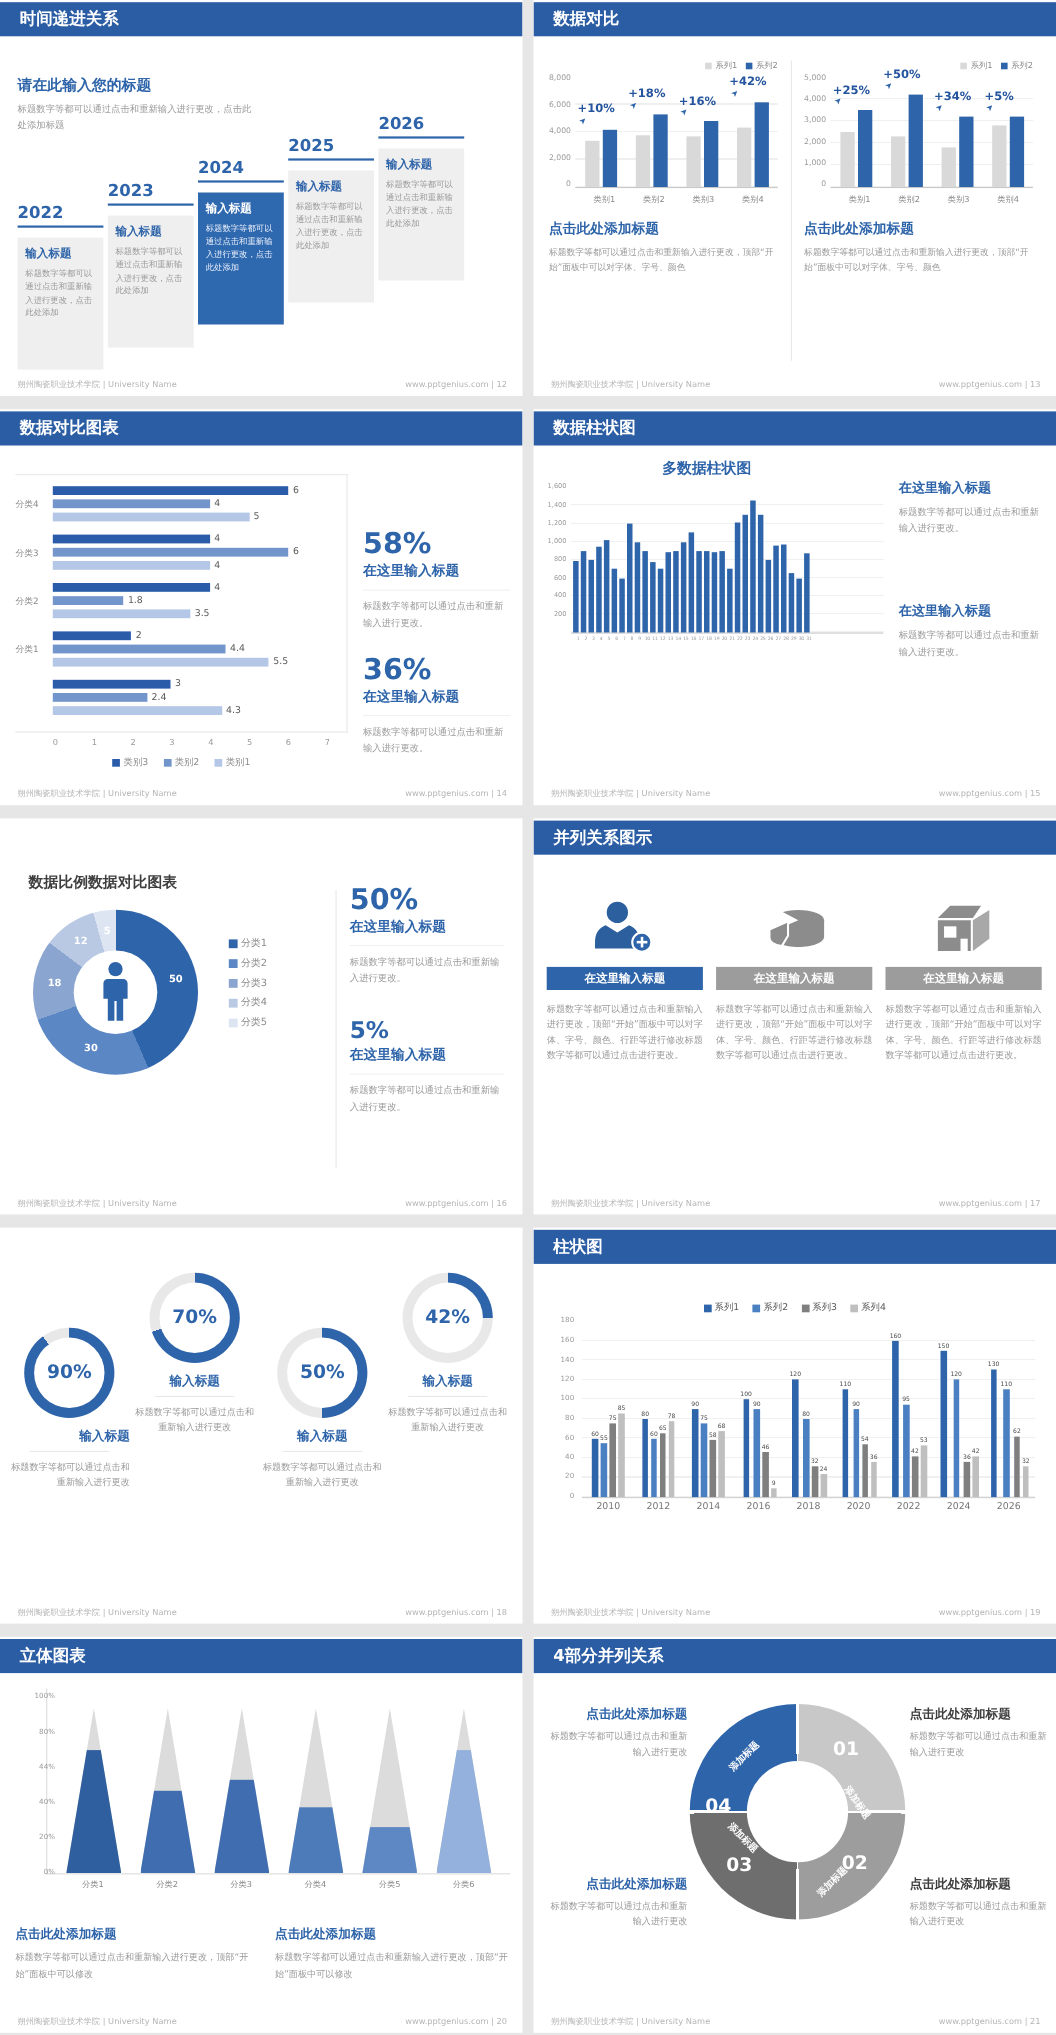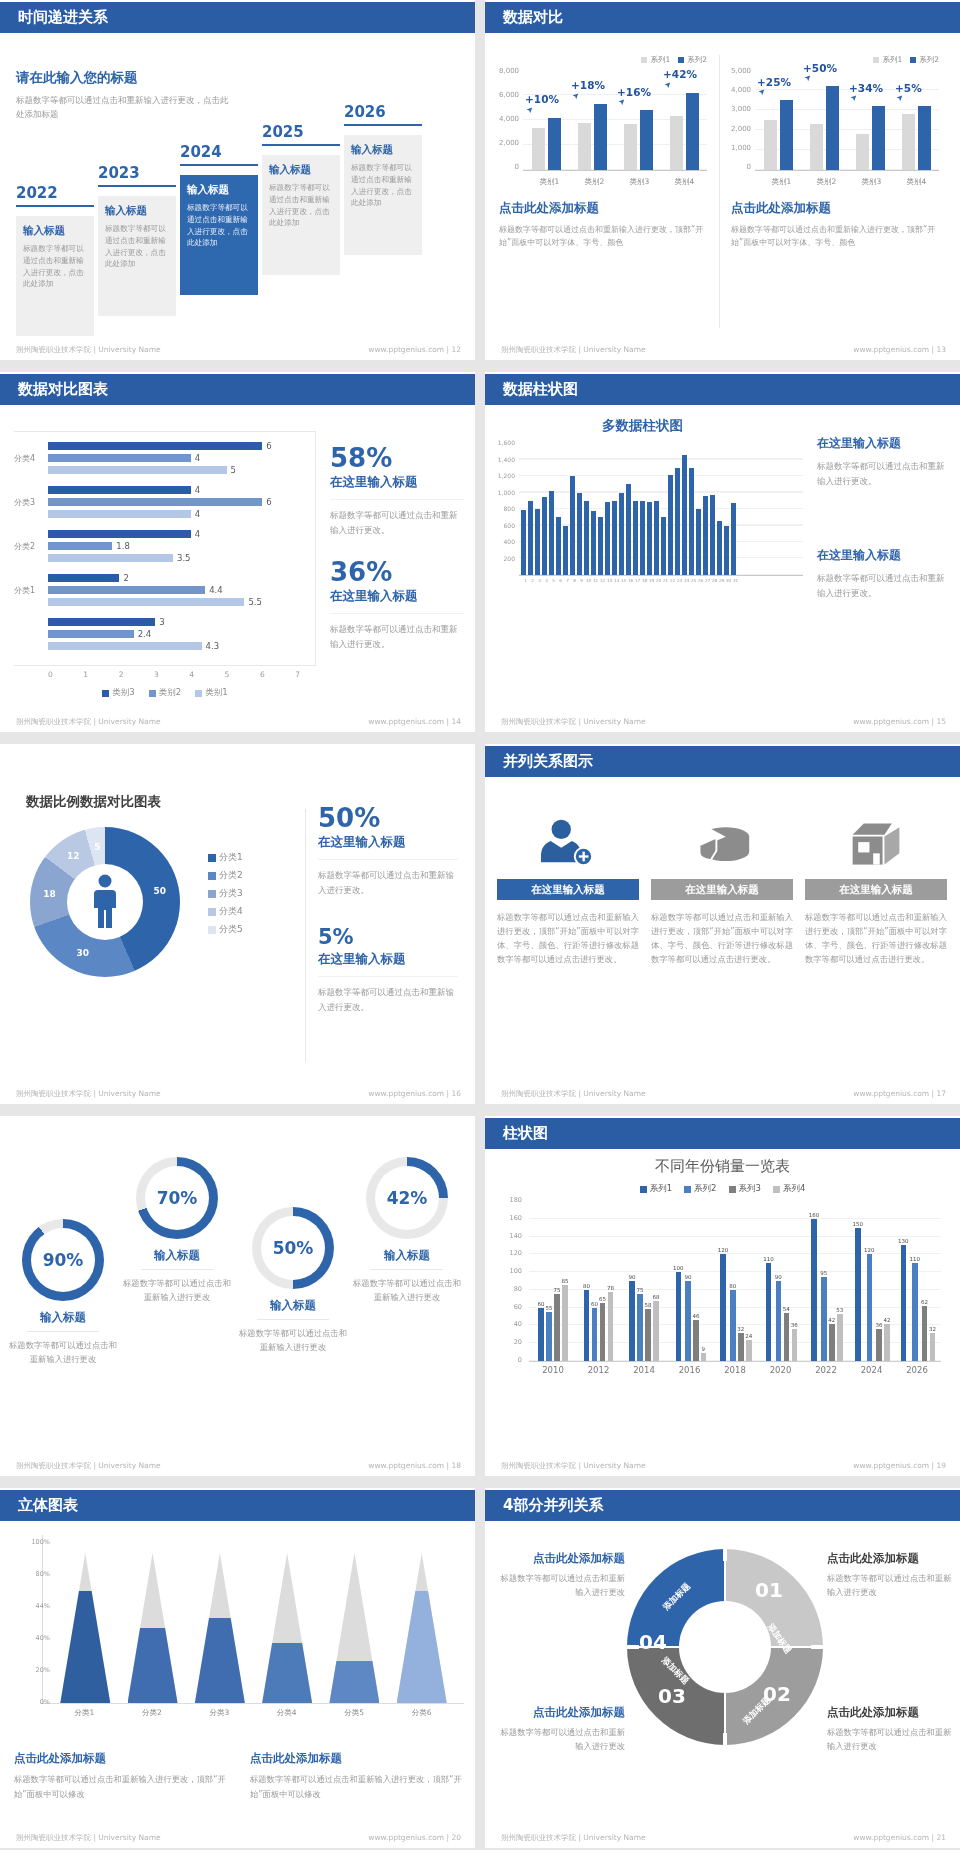--- a/index.html
+++ b/index.html
@@ -45,21 +45,21 @@
   .h3wrap{position:absolute;left:14px;top:24px;width:302px;}
   .h3plot{border:1px solid #e8e8e8;border-left:none;padding:5px 0;}
   .h3group{margin:3px 0 8px;}
   .h3row{display:flex;align-items:center;}
   .h3lab{width:34px;font-size:8px;color:#8a8a8a;}
   .h3barrow{display:flex;align-items:center;height:12px;}
   .h3bar{height:8px;}
   .h3val{font-size:8.5px;color:#595959;margin-left:4px;}
   .h3x{display:flex;justify-content:space-between;margin-left:34px;width:252px;font-size:7.5px;color:#9a9a9a;margin-top:4px;}
   .h3leg{display:flex;justify-content:center;gap:14px;margin-top:8px;font-size:8.5px;color:#8a8a8a;}
-  .stat{position:absolute;left:330px;width:134px;}
+  .stat{position:absolute;left:330px;width:134px;margin-top:37px;}
   .stat-pct{font-size:26px;font-weight:bold;color:#2e64a9;line-height:1;}
   .stat-pct.small{font-size:21px;}
   .stat-h{font-size:12.5px;font-weight:bold;color:#2e64a9;margin-top:3px;}
   .stat-b{font-size:8.5px;color:#9a9a9a;margin-top:8px;line-height:1.75;border-top:1px solid #f0f0f0;padding-top:8px;}
   
   .s4title{position:absolute;top:10px;left:0;width:315px;text-align:center;color:#2e64a9;font-weight:bold;font-size:13.5px;}
   .s4chart{position:absolute;left:8px;top:36px;width:310px;}
   .s4row{display:flex;}
   .s4y{width:26px;height:132px;position:relative;font-size:6px;color:#9a9a9a;}
   .s4y span{position:absolute;right:4px;}
@@ -110,21 +110,21 @@
   .cone{width:50px;height:150px;clip-path:polygon(50% 0,100% 100%,0 100%);background:#dcdcdc;position:relative;}
   .cone-fill{position:absolute;left:0;right:0;bottom:0;}
   .s9cats{display:flex;justify-content:space-evenly;margin-left:30px;font-size:7.5px;color:#8a8a8a;margin-top:4px;}
   .s9cats span{width:50px;text-align:center;}
   .blk9{position:absolute;top:228px;width:212px;}
   .blk9 .h{font-size:11.5px;font-weight:bold;color:#2e64a9;}
   .blk9 .b{font-size:8.3px;color:#9a9a9a;line-height:1.8;margin-top:6px;}
   
   .ring10{position:absolute;left:142px;top:26px;width:196px;height:196px;border-radius:50%;}
   .ring10 .hole{position:absolute;inset:52px;background:#fff;border-radius:50%;}
-  .n10{position:absolute;color:#fff;font-weight:bold;font-size:20px;transform:translate(-50%,-50%);}
+  .n10{position:absolute;color:#fff;font-weight:bold;font-size:17px;transform:translate(-50%,-50%);}
   .l10{position:absolute;color:#fff;font-size:8.5px;font-weight:bold;white-space:nowrap;}
   .c10{position:absolute;width:132px;}
   .c10 .h{font-size:11.5px;font-weight:bold;}
   .c10 .h.blue{color:#2e64a9;}
   .c10 .h.dark{color:#3f3f3f;}
   .c10 .b{font-size:8.3px;color:#9a9a9a;line-height:1.7;margin-top:5px;}
   .c10.r{text-align:right;}
 </style>
 </head>
 <body>
@@ -698,21 +698,21 @@
       </div>
     </div>
     <div class="foot">
       <span>朔州陶瓷职业技术学院 | University Name</span>
       <span><span>www.pptgenius.com |</span> <span>17</span></span>
     </div>
   </div>
 
   <div class="tile">
     <div class="content" id="s7-content">
-        <div class="col7" style="left: 8px; top: 68px;">
+        <div class="col7" style="left: 8px; top: 56px; text-align: right;">
           <div class="ring7" style="background: conic-gradient(rgb(46, 100, 169) 0deg, rgb(46, 100, 169) 324deg, rgb(232, 232, 232) 0deg);">
             <div class="hole">90%</div>
           </div>
           <div class="t7">输入标题</div>
           <div class="d7"></div>
           <div class="b7">标题数字等都可以通过点击和重新输入进行更改</div>
         </div>
         <div class="col7" style="left: 122px; top: 6px;">
           <div class="ring7" style="background: conic-gradient(rgb(46, 100, 169) 0deg, rgb(46, 100, 169) 252deg, rgb(232, 232, 232) 0deg);">
             <div class="hole">70%</div>
@@ -742,21 +742,20 @@
       <span>朔州陶瓷职业技术学院 | University Name</span>
       <span><span>www.pptgenius.com |</span> <span>18</span></span>
     </div>
   </div>
 
   <div class="tile">
     <div class="hdr">
         <span>柱状图</span>
       </div>
     <div class="content">
-      <div class="s8title">不同年份销量一览表</div>
       <div class="s8legend" id="s8-leg">
           <div class="lg-item">
             <div class="sq" style="width: 7px; height: 7px; background: rgb(46, 100, 169);"></div>
             <span>系列1</span>
           </div>
           <div class="lg-item">
             <div class="sq" style="width: 7px; height: 7px; background: rgb(74, 127, 193);"></div>
             <span>系列2</span>
           </div>
           <div class="lg-item">

